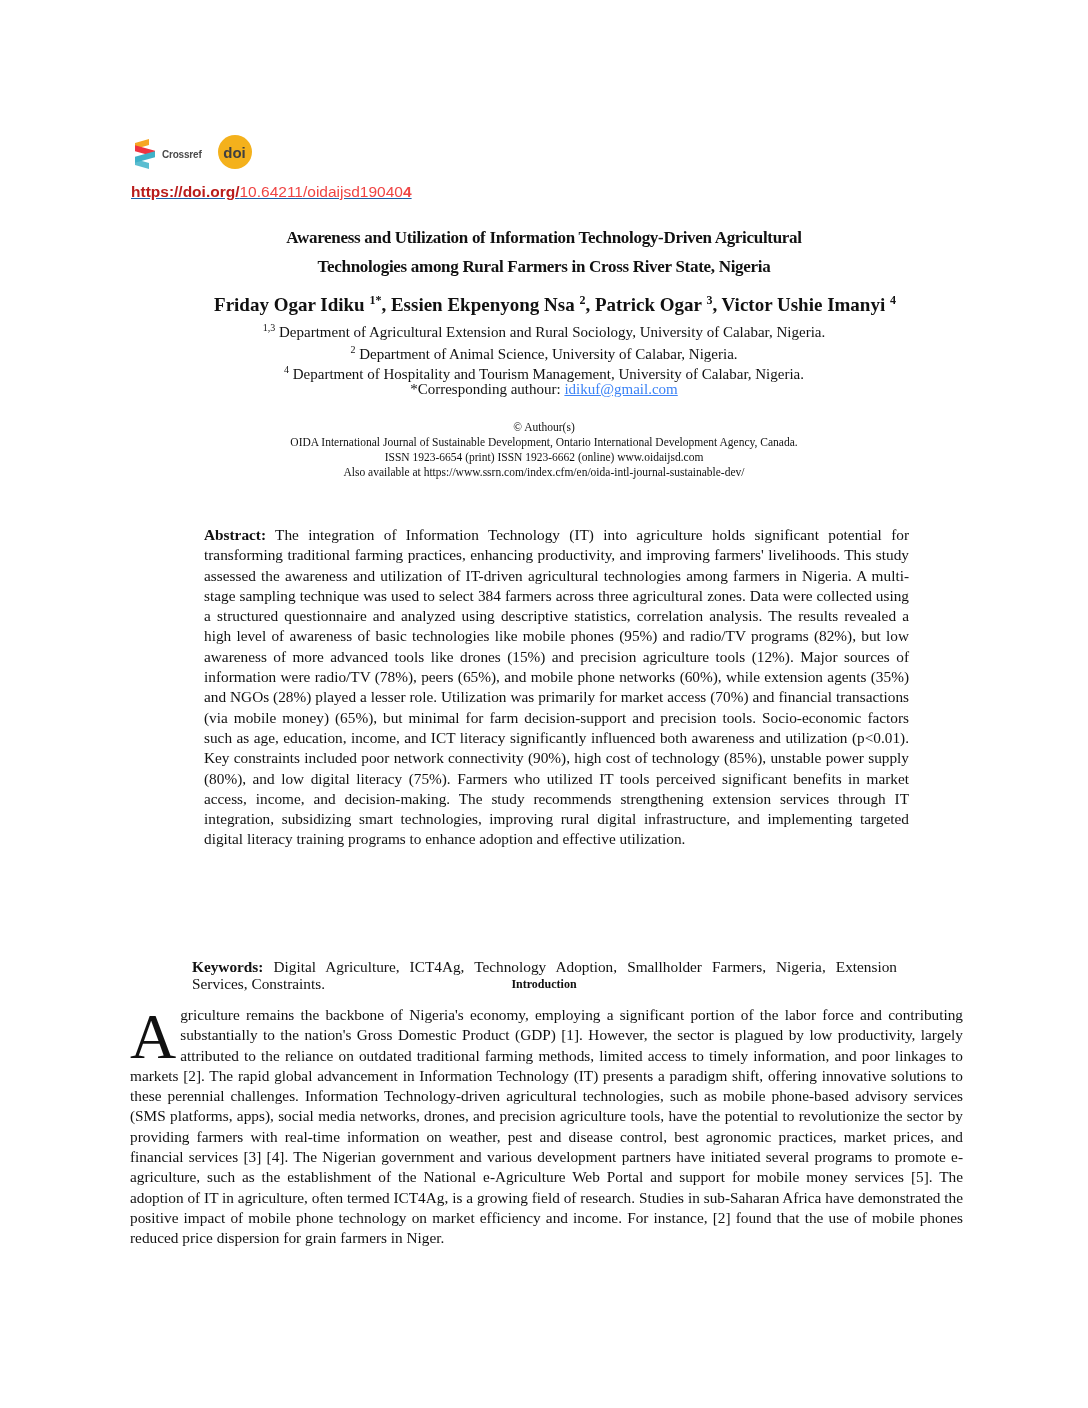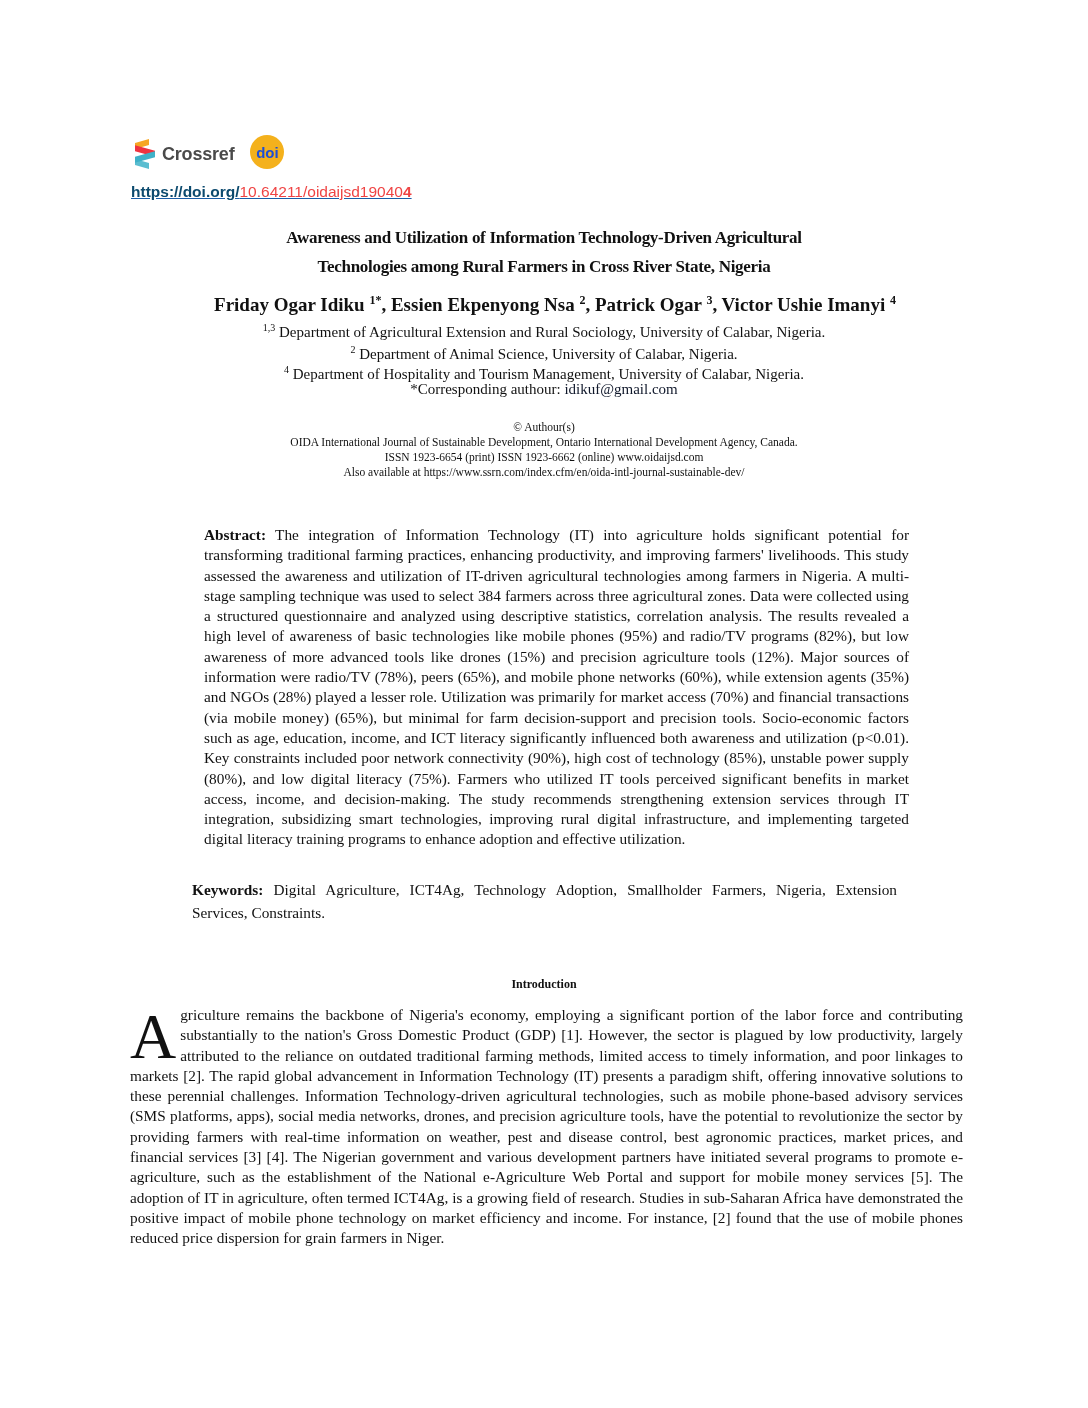--- a/index.html
+++ b/index.html
@@ -5,42 +5,42 @@
   html, body { margin: 0; padding: 0; background: #ffffff; }
   body { width: 1088px; height: 1408px; position: relative; overflow: hidden; font-family: "Liberation Serif", "DejaVu Serif", serif; color: #111; }
   .logo-row { position: absolute; left: 135px; top: 136px; height: 36px; display: flex; align-items: center; }
   .crossref { display: flex; align-items: center; }
   .crossref-mark { width: 22px; height: 26px; position: relative; margin-right: 5px; }
   .crossref-mark span { position: absolute; left: 0; height: 6px; }
   .cm1 { top: 0; width: 14px; background: #f6a623; transform: skewY(-15deg); }
   .cm2 { top: 7px; width: 20px; background: #ef3340; transform: skewY(15deg); }
   .cm3 { top: 13px; width: 20px; background: #3eb1c8; transform: skewY(-15deg); }
   .cm4 { top: 20px; width: 14px; background: #3eb1c8; transform: skewY(15deg); opacity: .85; }
-  .crossref-text { font-family: "Liberation Sans", sans-serif; font-size: 18px; color: #4a4a4a; font-weight: bold; letter-spacing: -0.2px; }
-  .doi-badge { margin-left: 16px; width: 34px; height: 34px; border-radius: 50%; background: #f4b11c; display: flex; align-items: center; justify-content: center; font-family: "Liberation Sans", sans-serif; font-weight: bold; font-size: 15px; color: #1d4ed8; position: relative; top: -2px; }
+  .crossref-text { font-family: "Liberation Sans", sans-serif; font-size: 10px; color: #4a4a4a; font-weight: bold; letter-spacing: -0.2px; }
+  .doi-badge { margin-left: 16px; width: 34px; height: 34px; border-radius: 50%; background: #f4b11c; display: flex; align-items: center; justify-content: center; font-family: "Liberation Sans", sans-serif; font-weight: bold; font-size: 15px; color: #404040; position: relative; top: -2px; }
   .doi-link { position: absolute; left: 131px; top: 183px; font-family: "Liberation Sans", sans-serif; font-size: 15.5px; color: #1a5ea8; text-decoration: underline; }
-  .doi-link .prefix { color: #0c4a6e; font-weight: bold; }
+  .doi-link .prefix { color: #b91c1c; font-weight: bold; }
   .doi-link .suffix { color: #ef4444; text-decoration: none; }
   .doi-link .last { font-weight: bold; }
   .center { position: absolute; left: 0; width: 1088px; text-align: center; }
   .title { top: 223px; font-weight: bold; font-size: 17px; line-height: 29px; letter-spacing: -0.3px; }
   .authors { top: 293px; font-weight: bold; font-size: 19px; padding-left: 11px; }
   .authors sup { font-size: 12px; }
   .affil { font-size: 15px; line-height: 19px; }
   .affil sup { font-size: 10px; margin-top: 25px; }
   .aff1 { top: 318px; }
   .aff2 { top: 340px; }
   .aff3 { top: 360px; }
   .aff4 { top: 380px; }
-  .email { color: #0f172a; }
+  .email { color: #3b82f6; text-decoration: underline; }
   .copy { top: 420px; font-size: 11.5px; line-height: 15px; }
   .copy div { margin: 0; }
   .abstract { position: absolute; left: 204px; width: 705px; top: 525px; font-size: 15.3px; line-height: 20.3px; text-align: justify; }
   .abstract b, .keywords b { font-weight: bold; }
-  .keywords { position: absolute; left: 192px; width: 705px; top: 878px; font-size: 15.3px; line-height: 23px; text-align: justify; }
+  .keywords { position: absolute; left: 192px; width: 705px; top: 958px; font-size: 15.3px; line-height: 17px; text-align: justify; }
   .section-heading { top: 977px; font-weight: bold; font-size: 12px; }
   .intro { position: absolute; left: 130px; width: 833px; top: 1005px; font-size: 15.3px; line-height: 20.3px; text-align: justify; }
   .dropcap { float: left; font-size: 64px; line-height: 56px; margin: 4px 4px 0 0; font-weight: normal; }
 </style>
 </head>
 <body>
 
 <div class="logo-row">
   <div class="crossref">
     <div class="crossref-mark">

